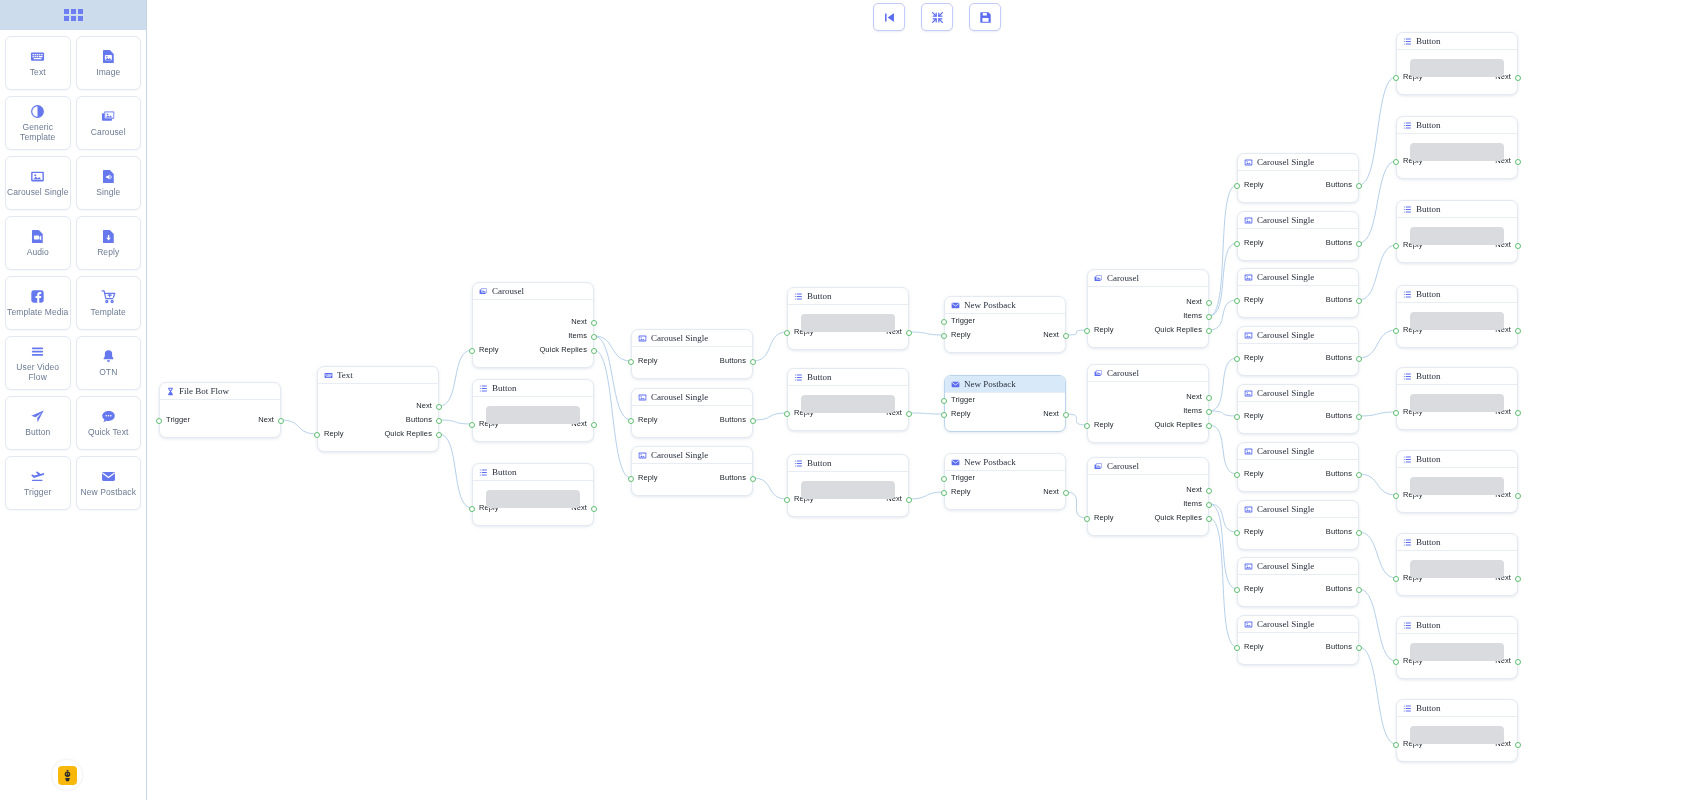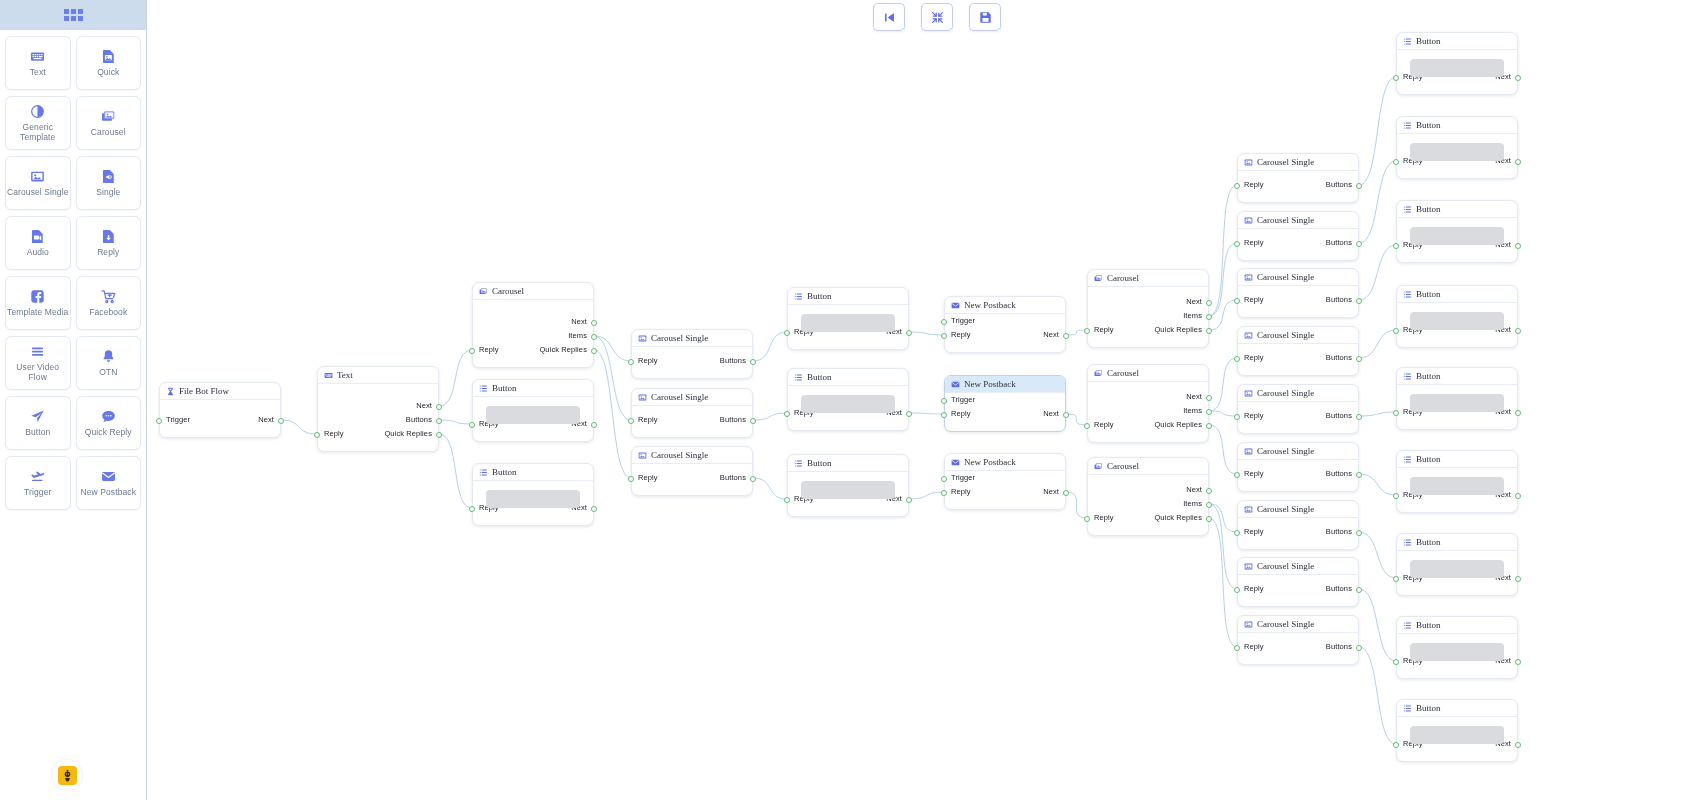--- a/index.html
+++ b/index.html
@@ -184,21 +184,21 @@
               <path d="M3 1h6.4L13.6 5.2V15H3a.9.9 0 0 1-.9-.9V1.9A.9.9 0 0 1 3 1z"></path>
               <g fill="#fff">
                 <rect x="4.2" y="6.4" width="7.4" height="5.6" rx=".7"></rect>
               </g>
               <g fill="#6678ee">
                 <circle cx="6.2" cy="8.2" r=".8"></circle>
                 <path d="M4.7 11.6l2-2.3 1.4 1.5 1.3-1.1 1.6 1.9z"></path>
               </g>
             </svg>
           </span>
-          <span class="pal-label">Quick</span>
+          <span class="pal-label">Image</span>
         </div>
         <div class="pal-item">
           <span class="pal-ico">
             <svg width="15" height="15" viewBox="0 0 16 16" fill="currentColor">
               <circle cx="8" cy="8" r="6.2"></circle>
               <path d="M8 1.8a6.2 6.2 0 0 0 0 12.4z" fill="#fff"></path>
               <circle cx="8" cy="8" r="6.2" fill="none" stroke="currentColor" stroke-width="1.3"></circle>
             </svg>
           </span>
           <span class="pal-label">Generic Template</span>
@@ -276,21 +276,21 @@
             <svg width="15" height="15" viewBox="0 0 16 16" fill="currentColor">
               <g fill="none" stroke="currentColor" stroke-width="1.35" stroke-linecap="round" stroke-linejoin="round">
                 <path d="M1.2 2.1h2.1l1.9 8.1h7.3"></path>
                 <path d="M4.4 4.6h10.3l-1.4 4.3"></path>
                 <circle cx="6.2" cy="13.3" r="1.1"></circle>
                 <circle cx="11.9" cy="13.3" r="1.1"></circle>
                 <path d="M9.3 4.9v3.4M7.6 6.6h3.4"></path>
               </g>
             </svg>
           </span>
-          <span class="pal-label">Facebook</span>
+          <span class="pal-label">Template</span>
         </div>
         <div class="pal-item">
           <span class="pal-ico">
             <svg width="15" height="15" viewBox="0 0 16 16" fill="currentColor">
               <g fill="currentColor">
                 <rect x="2" y="3.6" width="12" height="1.9" rx=".9"></rect>
                 <rect x="2" y="7.1" width="12" height="1.9" rx=".9"></rect>
                 <rect x="2" y="10.6" width="12" height="1.9" rx=".9"></rect>
               </g>
             </svg>
@@ -318,21 +318,21 @@
           <span class="pal-ico">
             <svg width="15" height="15" viewBox="0 0 16 16" fill="currentColor">
               <path d="M8 2C4.3 2 1.3 4.3 1.3 7.2c0 1.6.9 3 2.3 4-.1.9-.5 1.8-1.2 2.6 1.4-.2 2.6-.8 3.4-1.4.7.2 1.4.3 2.2.3 3.7 0 6.7-2.3 6.7-5.5S11.7 2 8 2z"></path>
               <g fill="#fff">
                 <circle cx="5.5" cy="7.2" r=".85"></circle>
                 <circle cx="8" cy="7.2" r=".85"></circle>
                 <circle cx="10.5" cy="7.2" r=".85"></circle>
               </g>
             </svg>
           </span>
-          <span class="pal-label">Quick Reply</span>
+          <span class="pal-label">Quick Text</span>
         </div>
         <div class="pal-item">
           <span class="pal-ico">
             <svg width="15" height="15" viewBox="0 0 16 16" fill="currentColor">
               <path d="M1.2 6.3l1.5-.5 2.1 1.2 3.6-1.2-2.2-2.7 1.6-.5 3.6 2.6 2.3-.8c.7-.2 1.4.1 1.5.7.1.6-.3 1.2-1 1.4L3.9 9.6z"></path>
               <rect x="2" y="11.4" width="11.4" height="1.3" rx=".6"></rect>
             </svg>
           </span>
           <span class="pal-label">Trigger</span>
         </div>

